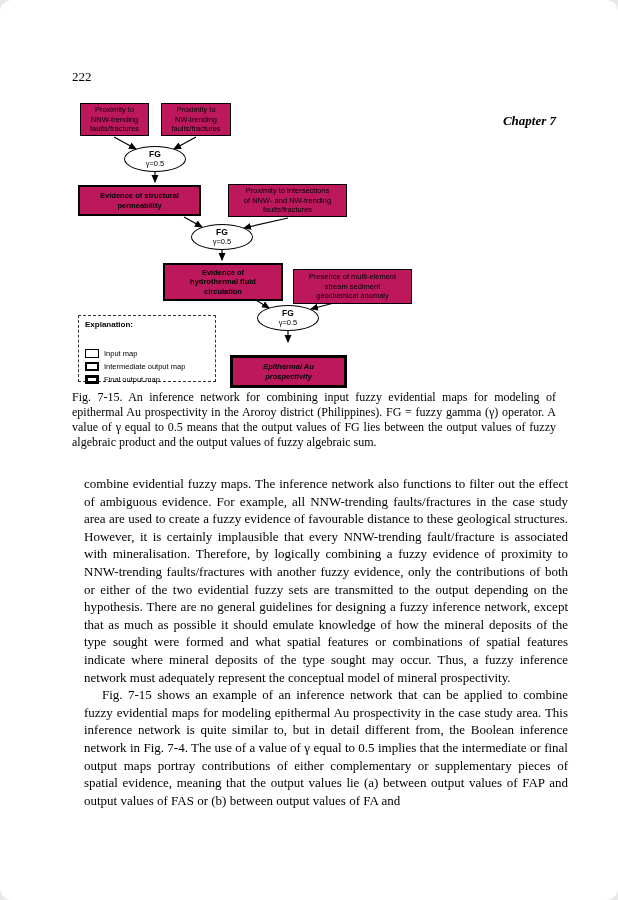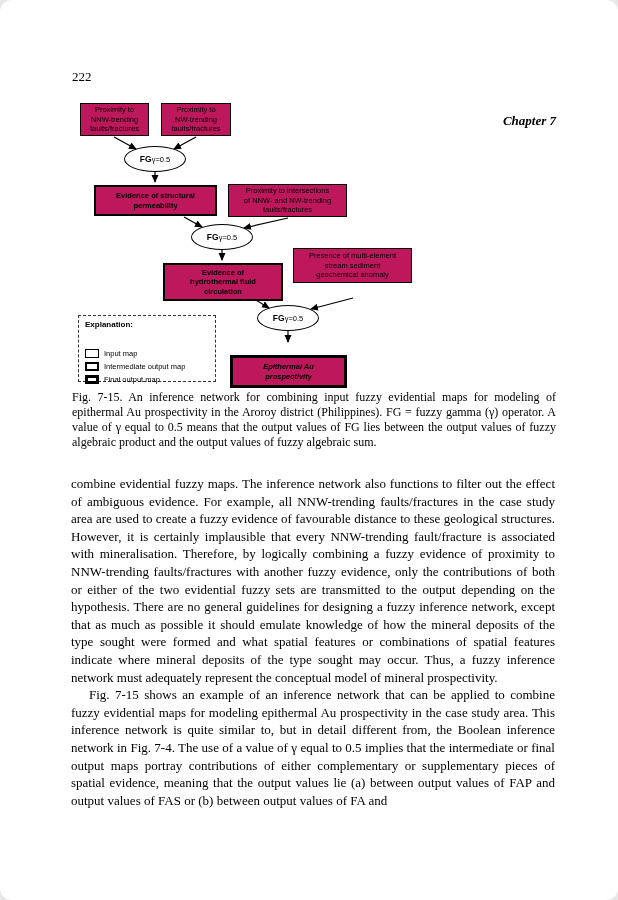--- a/index.html
+++ b/index.html
@@ -13,35 +13,35 @@
   .figure { position:absolute; left:72px; top:100px; width:348px; height:285px; font-family:"Liberation Sans", sans-serif; }
   .arrows { position:absolute; left:0; top:0; width:348px; height:285px; }
   .arrows line { stroke:#000; stroke-width:1.2; }
 
   .node { position:absolute; border:1px solid #000; background:#be185d; display:flex; align-items:center; justify-content:center;
           text-align:center; white-space:pre-line; font-size:7.5px; line-height:9.5px; padding:1px; }
   .node.intermediate { border-width:2px; font-weight:bold; }
   .node.final { border-width:3px; font-weight:bold; }
 
   .fg { position:absolute; border:1.6px solid #000; border-radius:50%; background:#fff;
-        display:flex; flex-direction:row; align-items:center; justify-content:center; line-height:9px; }
+        display:flex; flex-direction:column; align-items:center; justify-content:center; line-height:9px; }
   .fg-label { font-weight:bold; font-size:8.5px; }
   .fg-gamma { font-size:7.5px; }
 
   .legend { position:absolute; border:1px dashed #333; background:#fff; padding:4px 6px; font-size:7.5px; }
   .legend-title { font-weight:bold; font-size:8px; margin-bottom:20px; }
   .legend-item { display:flex; align-items:flex-end; margin-bottom:4px; }
   .legend-item span.lbl { margin-left:5px; }
   .swatch { width:14px; height:9px; border:1px solid #000; background:#fff; flex:0 0 auto; display:inline-block; }
   .swatch.intermediate { border-width:2px; }
   .swatch.final { border-width:3px; }
 
   .caption { position:absolute; left:72px; top:390px; width:484px; font-size:12px; line-height:15px; text-align:justify; }
 
-  .bodytext { position:absolute; left:71px; top:475px; width:484px; font-size:13px; line-height:17.6px; text-align:justify; }
+  .bodytext { position:absolute; left:84px; top:475px; width:484px; font-size:13px; line-height:17.6px; text-align:justify; }
   .bodytext p.indent { text-indent:18px; }
 </style>
 </head>
 <body>
 
 <div class="page">
 
   <header class="header">
     <span>222</span>
     <span class="chapter">Chapter 7</span>
@@ -72,37 +72,37 @@
 
     <div class="node input" style="left:89px; top:3px; width:70px; height:33px;">Proximity to
 NW-trending
 faults/fractures</div>
 
     <div class="fg" style="left:52px; top:46px; width:62px; height:26px;">
       <span class="fg-label">FG</span>
       <span class="fg-gamma">γ=0.5</span>
     </div>
 
-    <div class="node intermediate" style="left:22px; top:85px; width:123px; height:31px;">Evidence of structural
+    <div class="node intermediate" style="left:6px; top:85px; width:123px; height:31px;">Evidence of structural
 permeability</div>
 
     <div class="node input" style="left:156px; top:84px; width:119px; height:33px;">Proximity to intersections
 of NNW- and NW-trending
 faults/fractures</div>
 
     <div class="fg" style="left:119px; top:124px; width:62px; height:26px;">
       <span class="fg-label">FG</span>
       <span class="fg-gamma">γ=0.5</span>
     </div>
 
     <div class="node intermediate" style="left:91px; top:163px; width:120px; height:38px;">Evidence of
 hydrothermal fluid
 circulation</div>
 
-    <div class="node input" style="left:221px; top:148px; width:119px; height:35px;">Presence of multi-element
+    <div class="node input" style="left:221px; top:169px; width:119px; height:35px;">Presence of multi-element
 stream sediment
 geochemical anomaly</div>
 
     <div class="fg" style="left:185px; top:205px; width:62px; height:26px;">
       <span class="fg-label">FG</span>
       <span class="fg-gamma">γ=0.5</span>
     </div>
 
     <div class="node final" style="left:158px; top:255px; width:117px; height:33px;font-style:italic;">Epithermal Au
 prospectivity</div>

